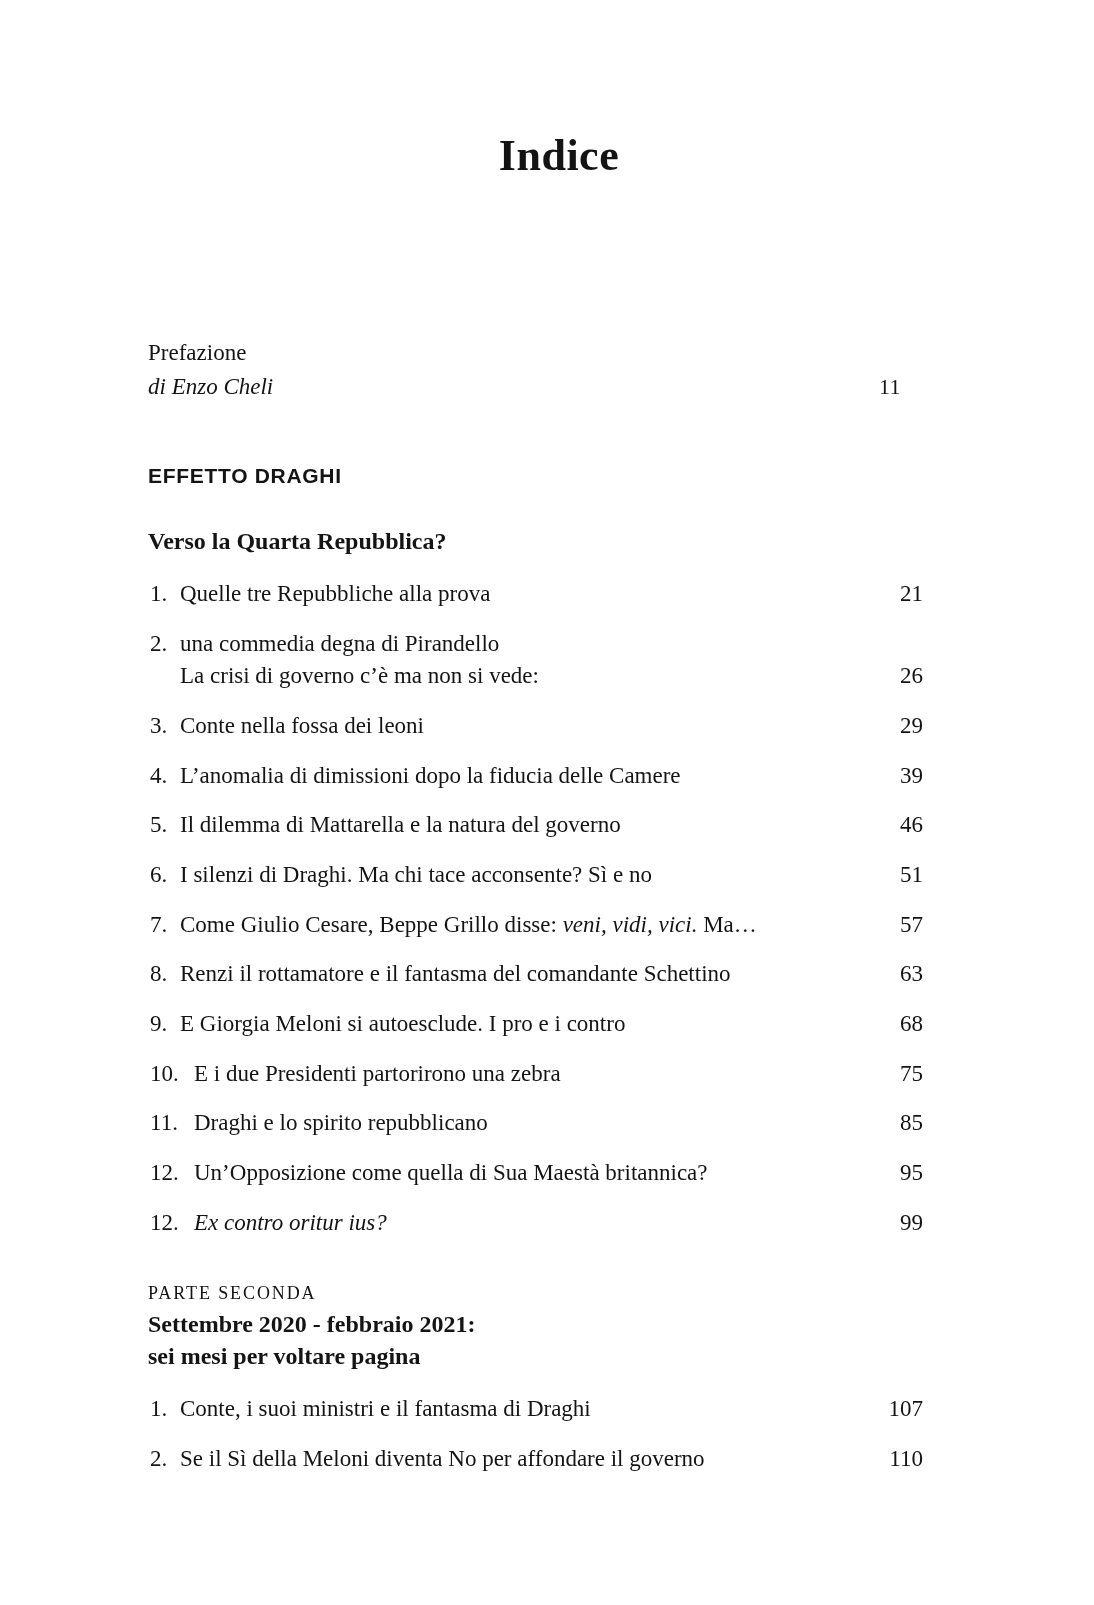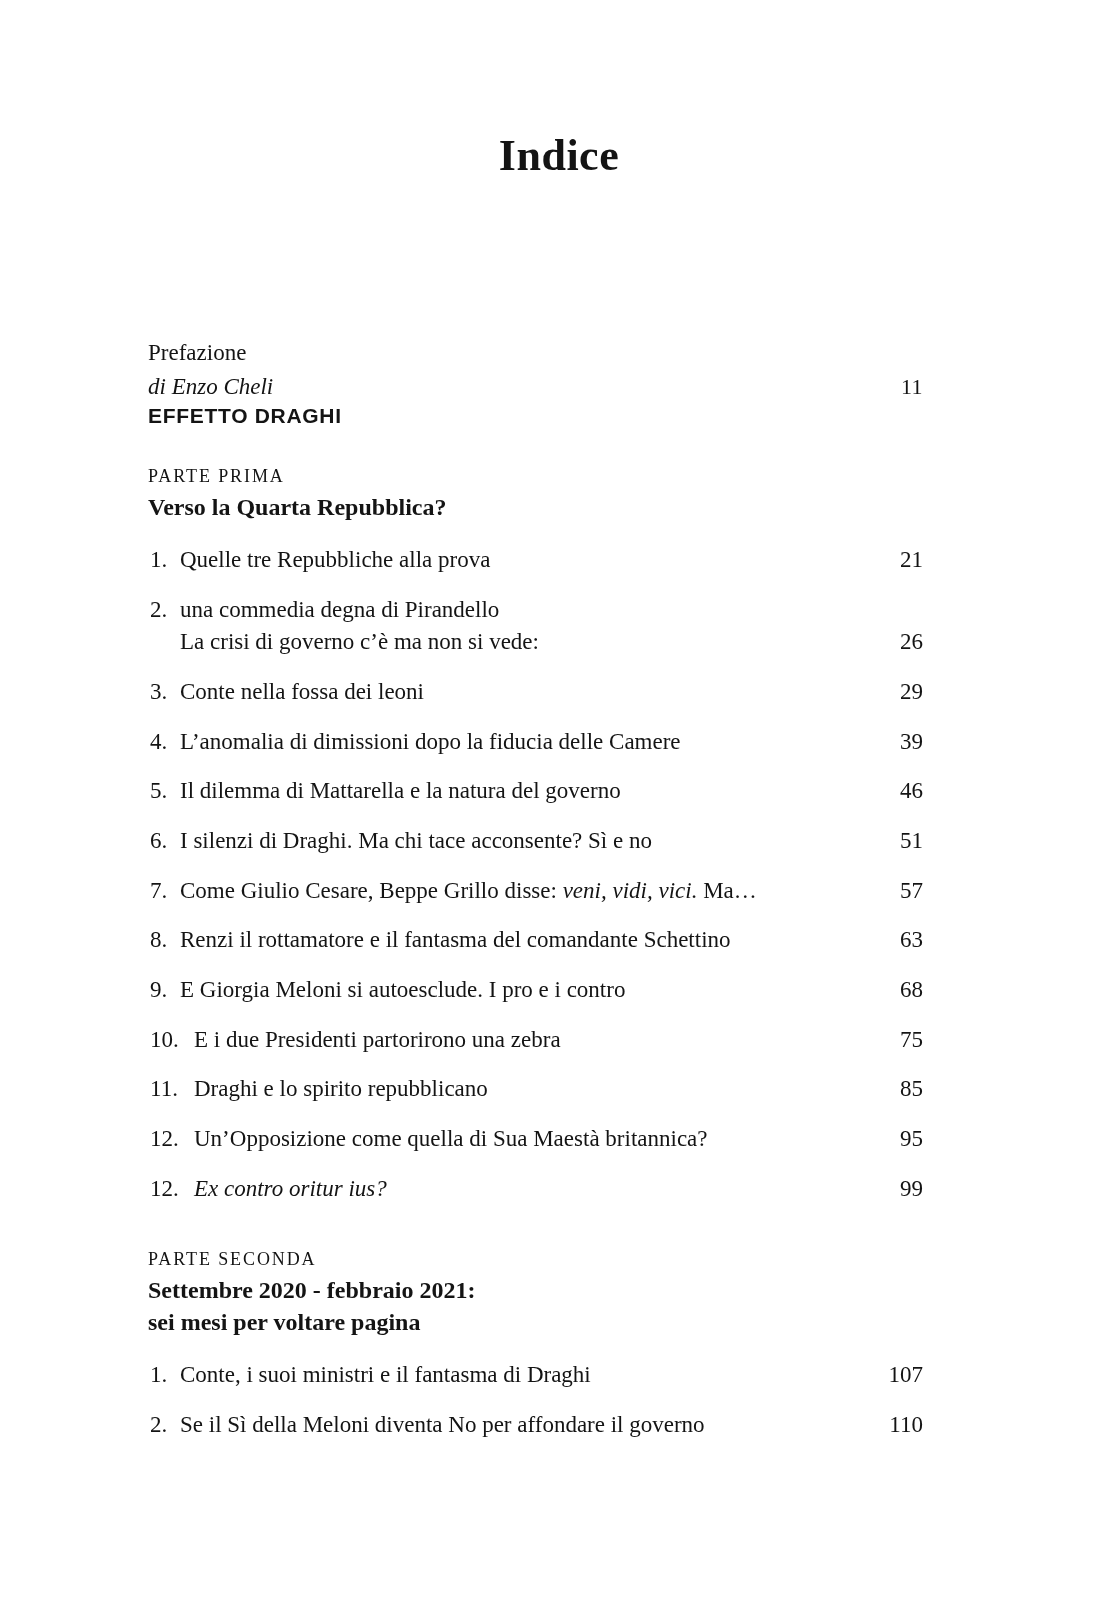--- a/index.html
+++ b/index.html
@@ -50,28 +50,29 @@
     width: 100%;
   }
 
   .row .label {
     flex: 0 1 auto;
     padding-right: 18px;
   }
 
   .row .pageno {
     flex: 0 0 auto;
-    text-align: right;
+    text-align: left;
     min-width: 44px;
     font-size: 22px;
     letter-spacing: 0.4px;
   }
 
   
   .front {
+    margin-bottom: 60px;
     font-family: Liberation Serif, serif;
   }
   .front .pref-title {
     font-size: 23px;
     line-height: 1.48;
   }
   .front .pref-author {
     font-style: italic;
     font-size: 23px;
     line-height: 1.48;
@@ -177,21 +178,20 @@
       <div class="row">
         <span class="label pref-author">di Enzo Cheli</span>
         <span class="pageno">11</span>
       </div>
     </div>
 
     <div class="book-title">EFFETTO DRAGHI</div>
 
     <div id="parts-container">
         <div class="part">
-          <div class="part-label">PARTE PRIMA</div>
           <div class="part-heading">
             <span class="ln">Verso la Quarta Repubblica?</span>
           </div>
           <div class="entries">
             <div class="entry">
               <span class="etext">
                 <span class="num">1.</span>
                 <span class="lines">
                   <span class="ln">Quelle tre Repubbliche alla prova</span>
                 </span>

